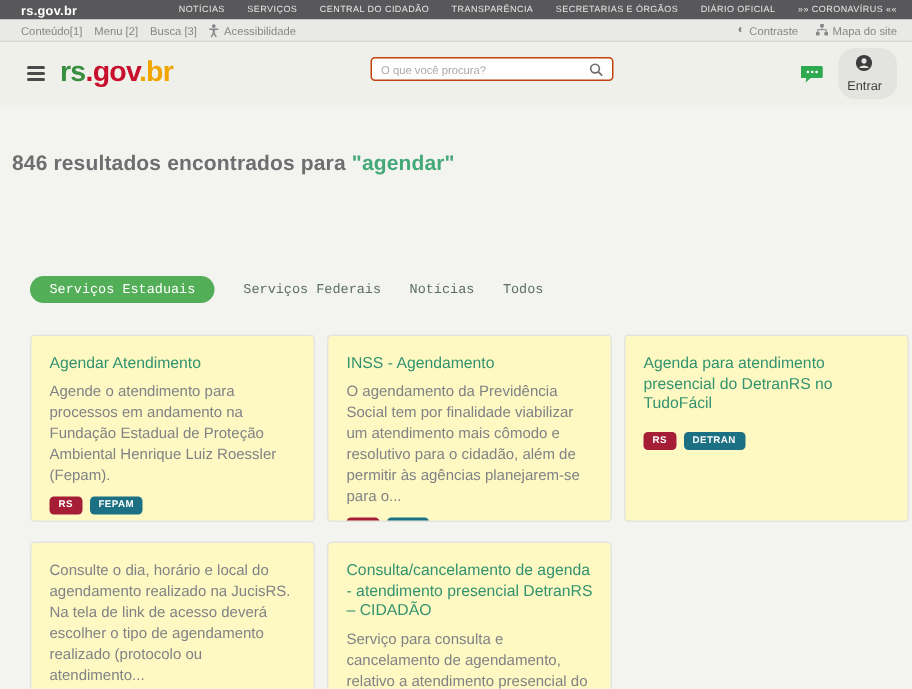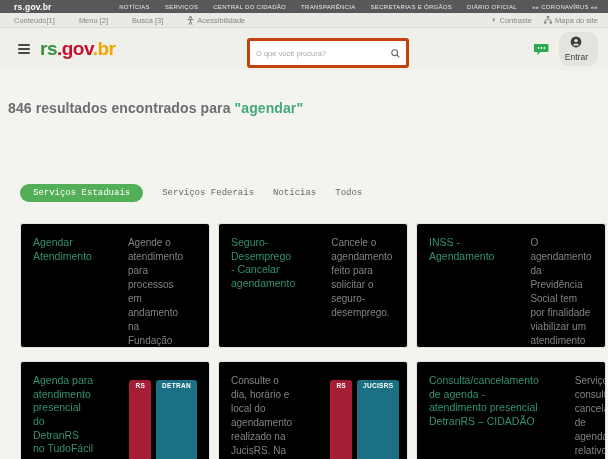--- a/index.html
+++ b/index.html
@@ -21,40 +21,40 @@
     color:#e8e8e8; font-size:6px; text-decoration:none;
     text-transform:uppercase; letter-spacing:.3px; white-space:nowrap;
   }
 
   
   .accessbar {
     height:15px; background:#e9eae5; border-bottom:1px solid #d9dad4;
     display:flex; align-items:center; padding:0 10px 0 14px;
     font-size:7.5px; color:#85868a;
   }
-  .accessbar .left { display:flex; gap:24px; align-items:center;text-align:center; }
+  .accessbar .left { display:flex; gap:8px; align-items:center;text-align:center; }
   .accessbar .right { margin-left:auto; display:flex; gap:12px; align-items:center; }
   .accessbar a { color:#85868a; text-decoration:none; display:flex; align-items:center; gap:3px; }
   .contrast-glyph { font-size:8px; line-height:1; }
 
   
   .header {
     height:42px; background:#eef0e9;
     display:flex; align-items:center; padding:0 10px 0 18px;
   }
   .hamburger { width:12px; display:flex; flex-direction:column; gap:2px; margin-right:10px; cursor:pointer; }
   .hamburger i { display:block; height:2px; background:#4a4a4a; border-radius:1px; }
   .logo { font-size:19px; font-weight:bold; letter-spacing:-.5px; white-space:nowrap; }
   .logo .g { color:var(--logo-green,#388f3f); }
   .logo .r { color:var(--logo-red,#c8102e); }
   .logo .y { color:var(--logo-yellow,#f0a500); }
 
   .searchbox {
-    position:absolute; left:247px; top:38px; width:162px; height:30px;
-    background:#fff; border:3px solid #c2410c; border-radius:3px;
+    position:absolute; left:247px; top:38px; width:162px; height:16px;
+    background:#fff; border:1px solid #c2410c; border-radius:3px;
     display:flex; align-items:center; padding:0 6px;
   }
   .searchbox input {
     border:none; outline:none; flex:1; font-size:7.5px;
     font-family:"Liberation Sans", sans-serif; color:#555; background:transparent;
   }
   .searchbox input::placeholder { color:#a9aaa6; }
   .search-icon { flex:0 0 auto; }
 
   .header .right { margin-left:auto; display:flex; align-items:center; gap:10px; }
@@ -82,23 +82,23 @@
     padding:4px 13px; border-radius:11px;
   }
 
   
   .cards {
     margin:21px 3px 0 20px;
     display:grid; grid-template-columns:repeat(3,190px);
     grid-template-rows:125px 132px; column-gap:8px; row-gap:13px;
   }
   .card {
-    background:#000000; border:1px solid #e3e4e0; border-radius:3px;
-    padding:12px 12px 10px; display:flex; 
-    cursor:pointer; overflow:hidden;gap:36px;
+    background:#fef9c3; border:1px solid #e3e4e0; border-radius:3px;
+    padding:12px 12px 10px; display:flex; flex-direction:column;
+    cursor:pointer; overflow:hidden;
   }
   .card h3 {
     font-size:10.5px; font-weight:normal; color:var(--title-teal,#33926f);
     line-height:1.3; margin-bottom:5px;
   }
   .card p { font-size:10px; color:#808285; line-height:1.4; flex:1; }
   .badges { display:flex; gap:5px; margin-top:6px; }
   .badge {
     color:#fff; font-size:6.5px; font-weight:bold; letter-spacing:.3px;
     padding:3px 6px; border-radius:3px; line-height:1;
@@ -199,28 +199,20 @@
 
   <div class="card">
     <h3>Agendar Atendimento</h3>
     <p>Agende o atendimento para processos em andamento na Fundação Estadual de Proteção Ambiental Henrique Luiz Roessler (Fepam).</p>
     <div class="badges">
       <span class="badge badge-rs">RS</span>
       <span class="badge badge-org">FEPAM</span>
     </div>
   </div>
 
-  <div class="card">
-    <h3>Seguro-Desemprego - Cancelar agendamento</h3>
-    <p>Cancele o agendamento feito para solicitar o seguro-desemprego.</p>
-    <div class="badges">
-      <span class="badge badge-rs">RS</span>
-      <span class="badge badge-org">FGTAS</span>
-    </div>
-  </div>
 
   <div class="card">
     <h3>INSS - Agendamento</h3>
     <p>O agendamento da Previdência Social tem por finalidade viabilizar um atendimento mais cômodo e resolutivo para o cidadão, além de permitir às agências planejarem-se para o...</p>
     <div class="badges">
       <span class="badge badge-rs">RS</span>
       <span class="badge badge-org">INSS</span>
     </div>
   </div>
 

